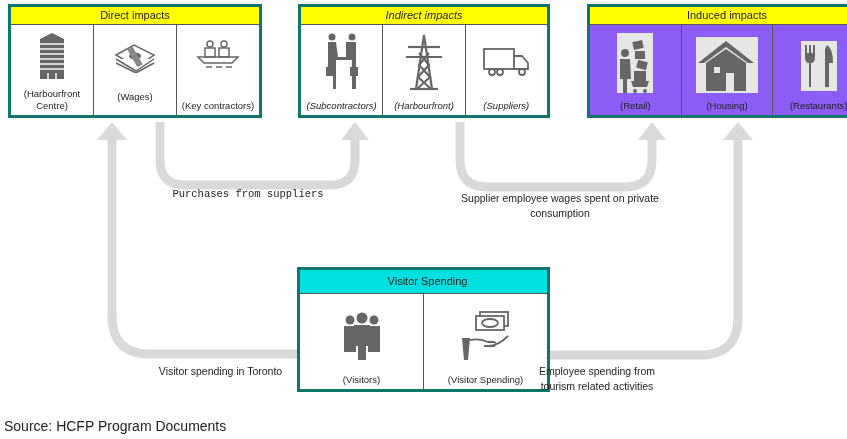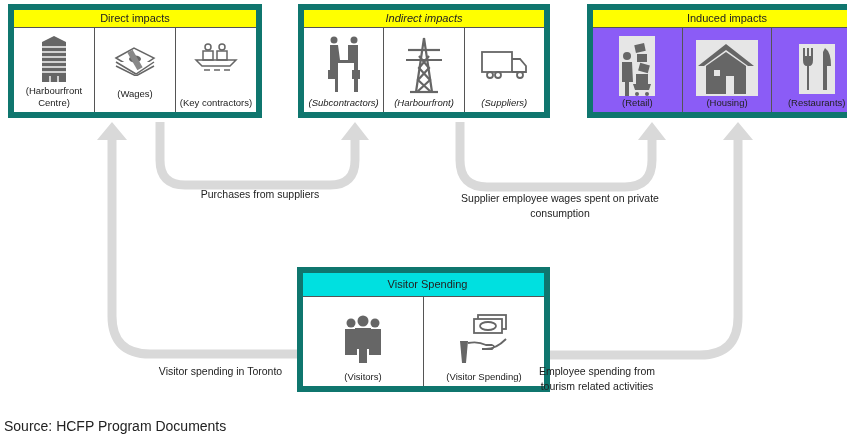--- a/index.html
+++ b/index.html
@@ -1,19 +1,19 @@
 <!DOCTYPE html>
 <html><head>
 <meta charset="utf-8">
 <style>
   html, body { margin:0; padding:0; background:#ffffff; }
   body { width:847px; height:439px; position:relative; overflow:hidden;
          font-family:"Liberation Sans", sans-serif; color:#222; }
   .arrows { position:absolute; left:0; top:0; width:847px; height:439px; }
-  .group { position:absolute; border:6px solid #0f766e; background:#fff; box-sizing:border-box; }
+  .group { position:absolute; border:3px solid #0f766e; background:#fff; box-sizing:border-box; }
   .group .hdr { height:17px; line-height:17px; text-align:center; font-size:11px;
                 border-bottom:1px solid #555; color:#222; }
   .group .cells { display:flex; height:calc(100% - 18px);justify-content:center; }
   .cell { flex:1; border-right:1px solid #555; position:relative; box-sizing:border-box; }
   .cell:last-child { border-right:none; }
   .cell .ic { position:absolute; left:50%; top:8px; transform:translateX(-50%); }
   .cell .lbl { position:absolute; left:2px; right:2px; bottom:3px; text-align:center;
                font-size:9.5px; line-height:12px; color:#222; }
   .yellow { background:#ffff00; }
   .cyan { background:#00e0e0; }
@@ -225,18 +225,18 @@
               <path d="M10 30 Q20 28 28 32 L34 32 Q38 33 34 36 L24 36 M28 36 Q38 36 48 26"></path>
             </g>
             <path d="M2 28 L10 28 L8 50 L4 50Z" fill="#666"></path>
           </svg>
       </span>
       <div class="lbl">(Visitor Spending)</div>
     </div>
   </div>
 </div>
 
-<div class="note" style="left:175px;top:187px;width:170px;">Purchases from suppliers</div>
+<div class="note" style="left:163px;top:187px;width:170px;font-family:Liberation Mono, monospace;">Purchases from suppliers</div>
 <div class="note" style="left:460px;top:191px;width:200px;">Supplier employee wages spent on private consumption</div>
 <div class="note" style="left:138px;top:364px;width:165px;">Visitor spending in Toronto</div>
 <div class="note" style="left:532px;top:364px;width:130px;text-align:center;">Employee spending from tourism related activities</div>
 
 <div class="source">Source: HCFP Program Documents</div>
 
 </body></html>

